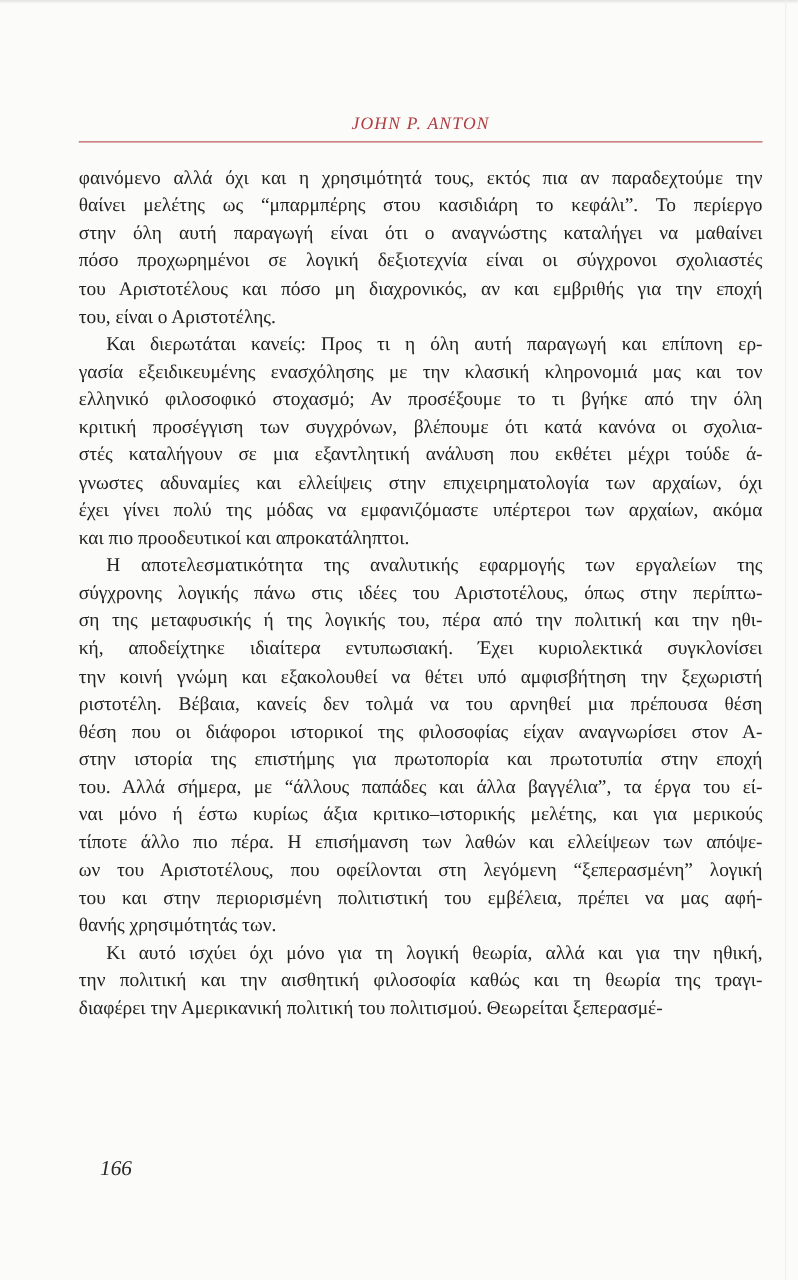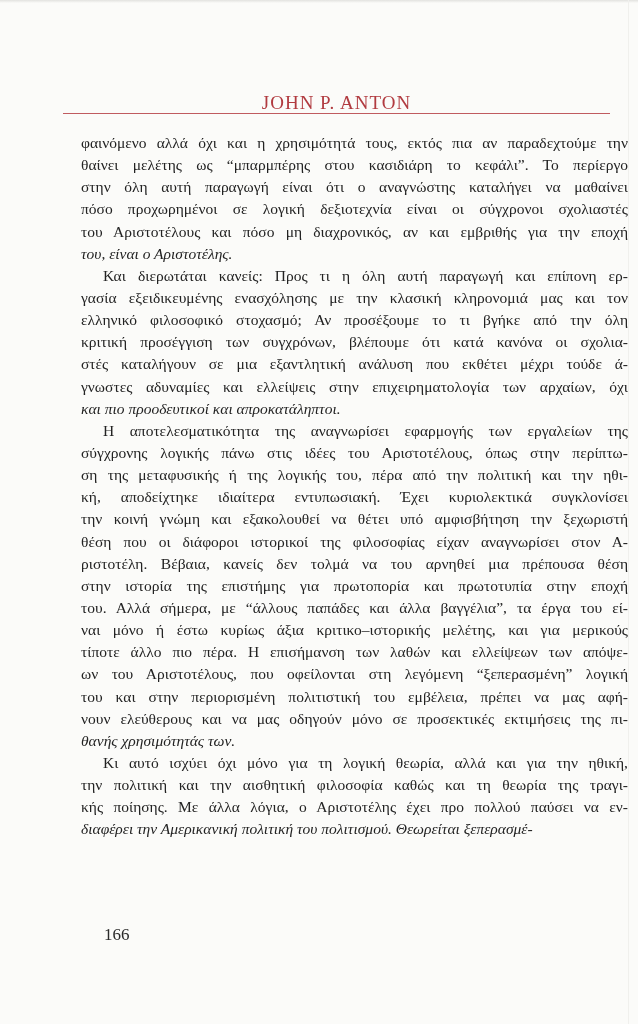--- a/index.html
+++ b/index.html
@@ -25,23 +25,24 @@
     top: 0; bottom: 0; right: 9px;
     width: 1px;
     background: #f0f0ed;
   }
   .running-header {
     position: absolute;
     top: 92px;
     left: 63px;
     width: 547px;
     text-align: center;
-    font-size: 19px;
+    font-size: 14px;
     letter-spacing: 1px;
     color: #b13b40;
+    font-style: italic;
   }
   .header-rule {
     position: absolute;
     top: 113px;
     left: 63px;
     width: 547px;
     height: 1px;
     background: #c05b60;
   }
   .body-text {
@@ -54,77 +55,76 @@
     color: #232323;
   }
   .paragraph { margin: 0; }
   .line {
     text-align: justify;
     text-align-last: justify;
     height: 22.15px;
     overflow: hidden;
     white-space: normal;
   }
-  .line.para-end { text-align-last: left; font-style: italic; }
+  .line.para-end { text-align-last: left; }
   .line.first-indent { text-indent: 22px; }
   .page-number {
     position: absolute;
     top: 925px;
     left: 80px;
+    font-style: italic;
     font-size: 17px;
     color: #2a2a2a;
-    margin-left: 24px;
   }
 </style>
 </head>
 <body style="background: rgb(251, 251, 249);">
 
 <div class="scan-top-edge"></div>
 <div class="scan-right-edge"></div>
 
 <div class="running-header" style="color: rgb(177, 59, 64);">JOHN P. ANTON</div>
 
 <div class="header-rule" style="background: rgb(192, 91, 96);"></div>
 
-<div class="body-text" style="color: rgb(35, 35, 35); margin-left: 18px;">
+<div class="body-text" style="color: rgb(35, 35, 35);">
     <div class="paragraph">
       <div class="line">φαινόμενο αλλά όχι και η χρησιμότητά τους, εκτός πια αν παραδεχτούμε την</div>
       <div class="line">θαίνει μελέτης ως “μπαρμπέρης στου κασιδιάρη το κεφάλι”. Το περίεργο</div>
       <div class="line">στην όλη αυτή παραγωγή είναι ότι ο αναγνώστης καταλήγει να μαθαίνει</div>
       <div class="line">πόσο προχωρημένοι σε λογική δεξιοτεχνία είναι οι σύγχρονοι σχολιαστές</div>
       <div class="line">του Αριστοτέλους και πόσο μη διαχρονικός, αν και εμβριθής για την εποχή</div>
       <div class="line para-end">του, είναι ο Αριστοτέλης.</div>
     </div>
     <div class="paragraph">
       <div class="line first-indent">Και διερωτάται κανείς: Προς τι η όλη αυτή παραγωγή και επίπονη ερ-</div>
       <div class="line">γασία εξειδικευμένης ενασχόλησης με την κλασική κληρονομιά μας και τον</div>
       <div class="line">ελληνικό φιλοσοφικό στοχασμό; Αν προσέξουμε το τι βγήκε από την όλη</div>
       <div class="line">κριτική προσέγγιση των συγχρόνων, βλέπουμε ότι κατά κανόνα οι σχολια-</div>
       <div class="line">στές καταλήγουν σε μια εξαντλητική ανάλυση που εκθέτει μέχρι τούδε ά-</div>
       <div class="line">γνωστες αδυναμίες και ελλείψεις στην επιχειρηματολογία των αρχαίων, όχι</div>
+      <div class="line">έχει γίνει πολύ της μόδας να εμφανιζόμαστε υπέρτεροι των αρχαίων, ακόμα</div>
       <div class="line para-end">και πιο προοδευτικοί και απροκατάληπτοι.</div>
     </div>
     <div class="paragraph">
-      <div class="line first-indent">Η αποτελεσματικότητα της αναγνωρίσει εφαρμογής των εργαλείων της</div>
+      <div class="line first-indent">Η αποτελεσματικότητα της αναλυτικής εφαρμογής των εργαλείων της</div>
       <div class="line">σύγχρονης λογικής πάνω στις ιδέες του Αριστοτέλους, όπως στην περίπτω-</div>
       <div class="line">ση της μεταφυσικής ή της λογικής του, πέρα από την πολιτική και την ηθι-</div>
       <div class="line">κή, αποδείχτηκε ιδιαίτερα εντυπωσιακή. Έχει κυριολεκτικά συγκλονίσει</div>
       <div class="line">την κοινή γνώμη και εξακολουθεί να θέτει υπό αμφισβήτηση την ξεχωριστή</div>
+      <div class="line">ριστοτέλη. Βέβαια, κανείς δεν τολμά να του αρνηθεί μια πρέπουσα θέση</div>
       <div class="line">θέση που οι διάφοροι ιστορικοί της φιλοσοφίας είχαν αναγνωρίσει στον Α-</div>
-      <div class="line">ριστοτέλη. Βέβαια, κανείς δεν τολμά να του αρνηθεί μια πρέπουσα θέση</div>
       <div class="line">στην ιστορία της επιστήμης για πρωτοπορία και πρωτοτυπία στην εποχή</div>
       <div class="line">του. Αλλά σήμερα, με “άλλους παπάδες και άλλα βαγγέλια”, τα έργα του εί-</div>
       <div class="line">ναι μόνο ή έστω κυρίως άξια κριτικο–ιστορικής μελέτης, και για μερικούς</div>
       <div class="line">τίποτε άλλο πιο πέρα. Η επισήμανση των λαθών και ελλείψεων των απόψε-</div>
       <div class="line">ων του Αριστοτέλους, που οφείλονται στη λεγόμενη “ξεπερασμένη” λογική</div>
       <div class="line">του και στην περιορισμένη πολιτιστική του εμβέλεια, πρέπει να μας αφή-</div>
-      <div class="line">νουν ελεύθερους και να μας οδηγούν μόνο σε προσεκτικές εκτιμήσεις της πι-</div>
       <div class="line para-end">θανής χρησιμότητάς των.</div>
     </div>
     <div class="paragraph">
       <div class="line first-indent">Κι αυτό ισχύει όχι μόνο για τη λογική θεωρία, αλλά και για την ηθική,</div>
       <div class="line">την πολιτική και την αισθητική φιλοσοφία καθώς και τη θεωρία της τραγι-</div>
-      <div class="line">κής ποίησης. Με άλλα λόγια, ο Αριστοτέλης έχει προ πολλού παύσει να εν-</div>
       <div class="line para-end">διαφέρει την Αμερικανική πολιτική του πολιτισμού. Θεωρείται ξεπερασμέ-</div>
     </div>
   </div>
 
 <div class="page-number">166</div>
 
 </body></html>

